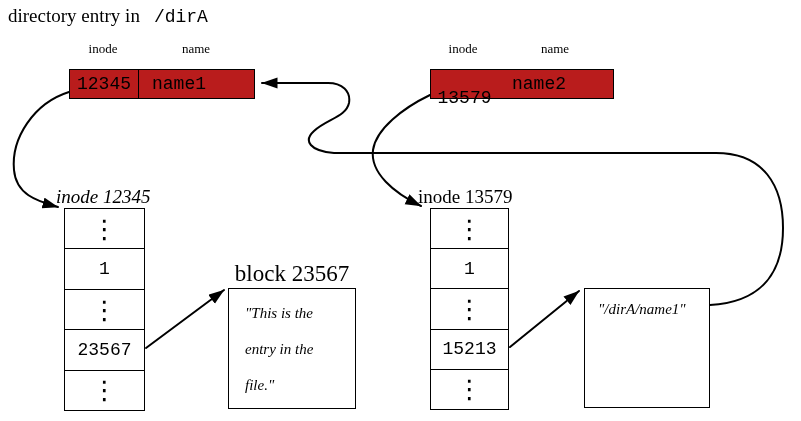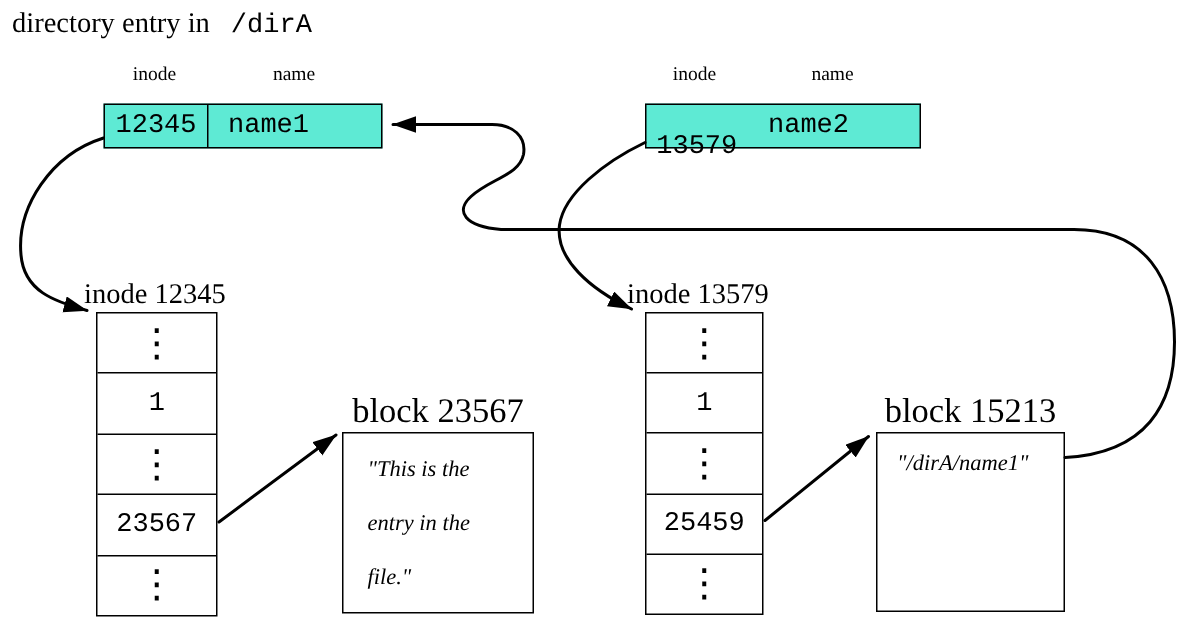--- a/index.html
+++ b/index.html
@@ -12,21 +12,21 @@
     font-family: "Liberation Serif", "DejaVu Serif", serif;
     overflow: hidden;
   }
   .abs { position: absolute; }
   .title { font-size: 19px; white-space: nowrap; }
   .mono { font-family: "Liberation Mono", "DejaVu Sans Mono", monospace; }
   .title .path { font-size: 18px; margin-left: 14px; }
   .hdr { font-size: 13px; transform: translateX(-50%); white-space: nowrap; }
   .entry-table {
     display: flex; height: 30px; box-sizing: border-box;
-    border: 1.6px solid #000; background: #5eead4;
+    border: 1.6px solid #000; background: #b91c1c;
   }
   .entry-cell {
     display: flex; align-items: center; box-sizing: border-box;
     font-size: 18px;
   }
   .cell-inode { justify-content: center; border-right: 1.6px solid #000; }
   .cell-name { padding-left: 13px; flex: 1; font-family: Liberation Mono, monospace; }
   .inode-table {
     display: flex; flex-direction: column; box-sizing: border-box;
     border: 1.6px solid #000; background: #fff;
@@ -67,48 +67,47 @@
   <div class="abs entry-table" style="left:69px; top:69px; width:186px;">
     <div class="entry-cell cell-inode mono" style="width:69px;">12345</div>
     <div class="entry-cell cell-name mono">name1</div>
   </div>
 
   <div class="abs entry-table" style="left:430px; top:69px; width:184px;">
     <div class="entry-cell cell-inode mono" style="width:68px;margin-top:28px;">13579</div>
     <div class="entry-cell cell-name mono">name2</div>
   </div>
 
-  <div class="abs label" style="left:56px; top:186px;">inode 12345</div>
+  <div class="abs label" style="left:56px; top:186px;font-style:italic;">inode 12345</div>
   <div class="abs inode-table" style="left:64px; top:208px; width:81px; height:203px;">
     <div class="inode-row dots">⋮</div>
     <div class="inode-row">1</div>
     <div class="inode-row dots">⋮</div>
     <div class="inode-row">23567</div>
     <div class="inode-row dots">⋮</div>
   </div>
 
   <div class="abs label" style="left:418px; top:186px;">inode 13579</div>
   <div class="abs inode-table" style="left:430px; top:208px; width:79px; height:202px;">
     <div class="inode-row dots">⋮</div>
     <div class="inode-row">1</div>
     <div class="inode-row dots">⋮</div>
-    <div class="inode-row">25459</div>
+    <div class="inode-row">15213</div>
     <div class="inode-row dots">⋮</div>
   </div>
 
   <div class="abs block-label" style="left:228px; top:261px; width:128px;">block 23567</div>
   <div class="abs block-box" style="left:228px; top:288px; width:128px; height:121px;">
     <div class="block-text block-text-multi">
       <div>"This is the</div>
       <div>entry in the</div>
       <div>file."</div>
     </div>
   </div>
 
-  <div class="abs block-label" style="left:584px; top:261px; width:126px;">block 15213</div>
   <div class="abs block-box" style="left:584px; top:288px; width:126px; height:120px;">
     <div class="block-text block-text-single">"/dirA/name1"</div>
   </div>
 
   <svg class="arrows-layer" width="801" height="421" viewBox="0 0 801 421">
     <defs>
       <marker id="ah" markerUnits="userSpaceOnUse" markerWidth="18" markerHeight="13" refX="15.5" refY="5.5" orient="auto">
         <path d="M0,0 L16,5.5 L0,11 Z" fill="#000"></path>
       </marker>
     </defs>

